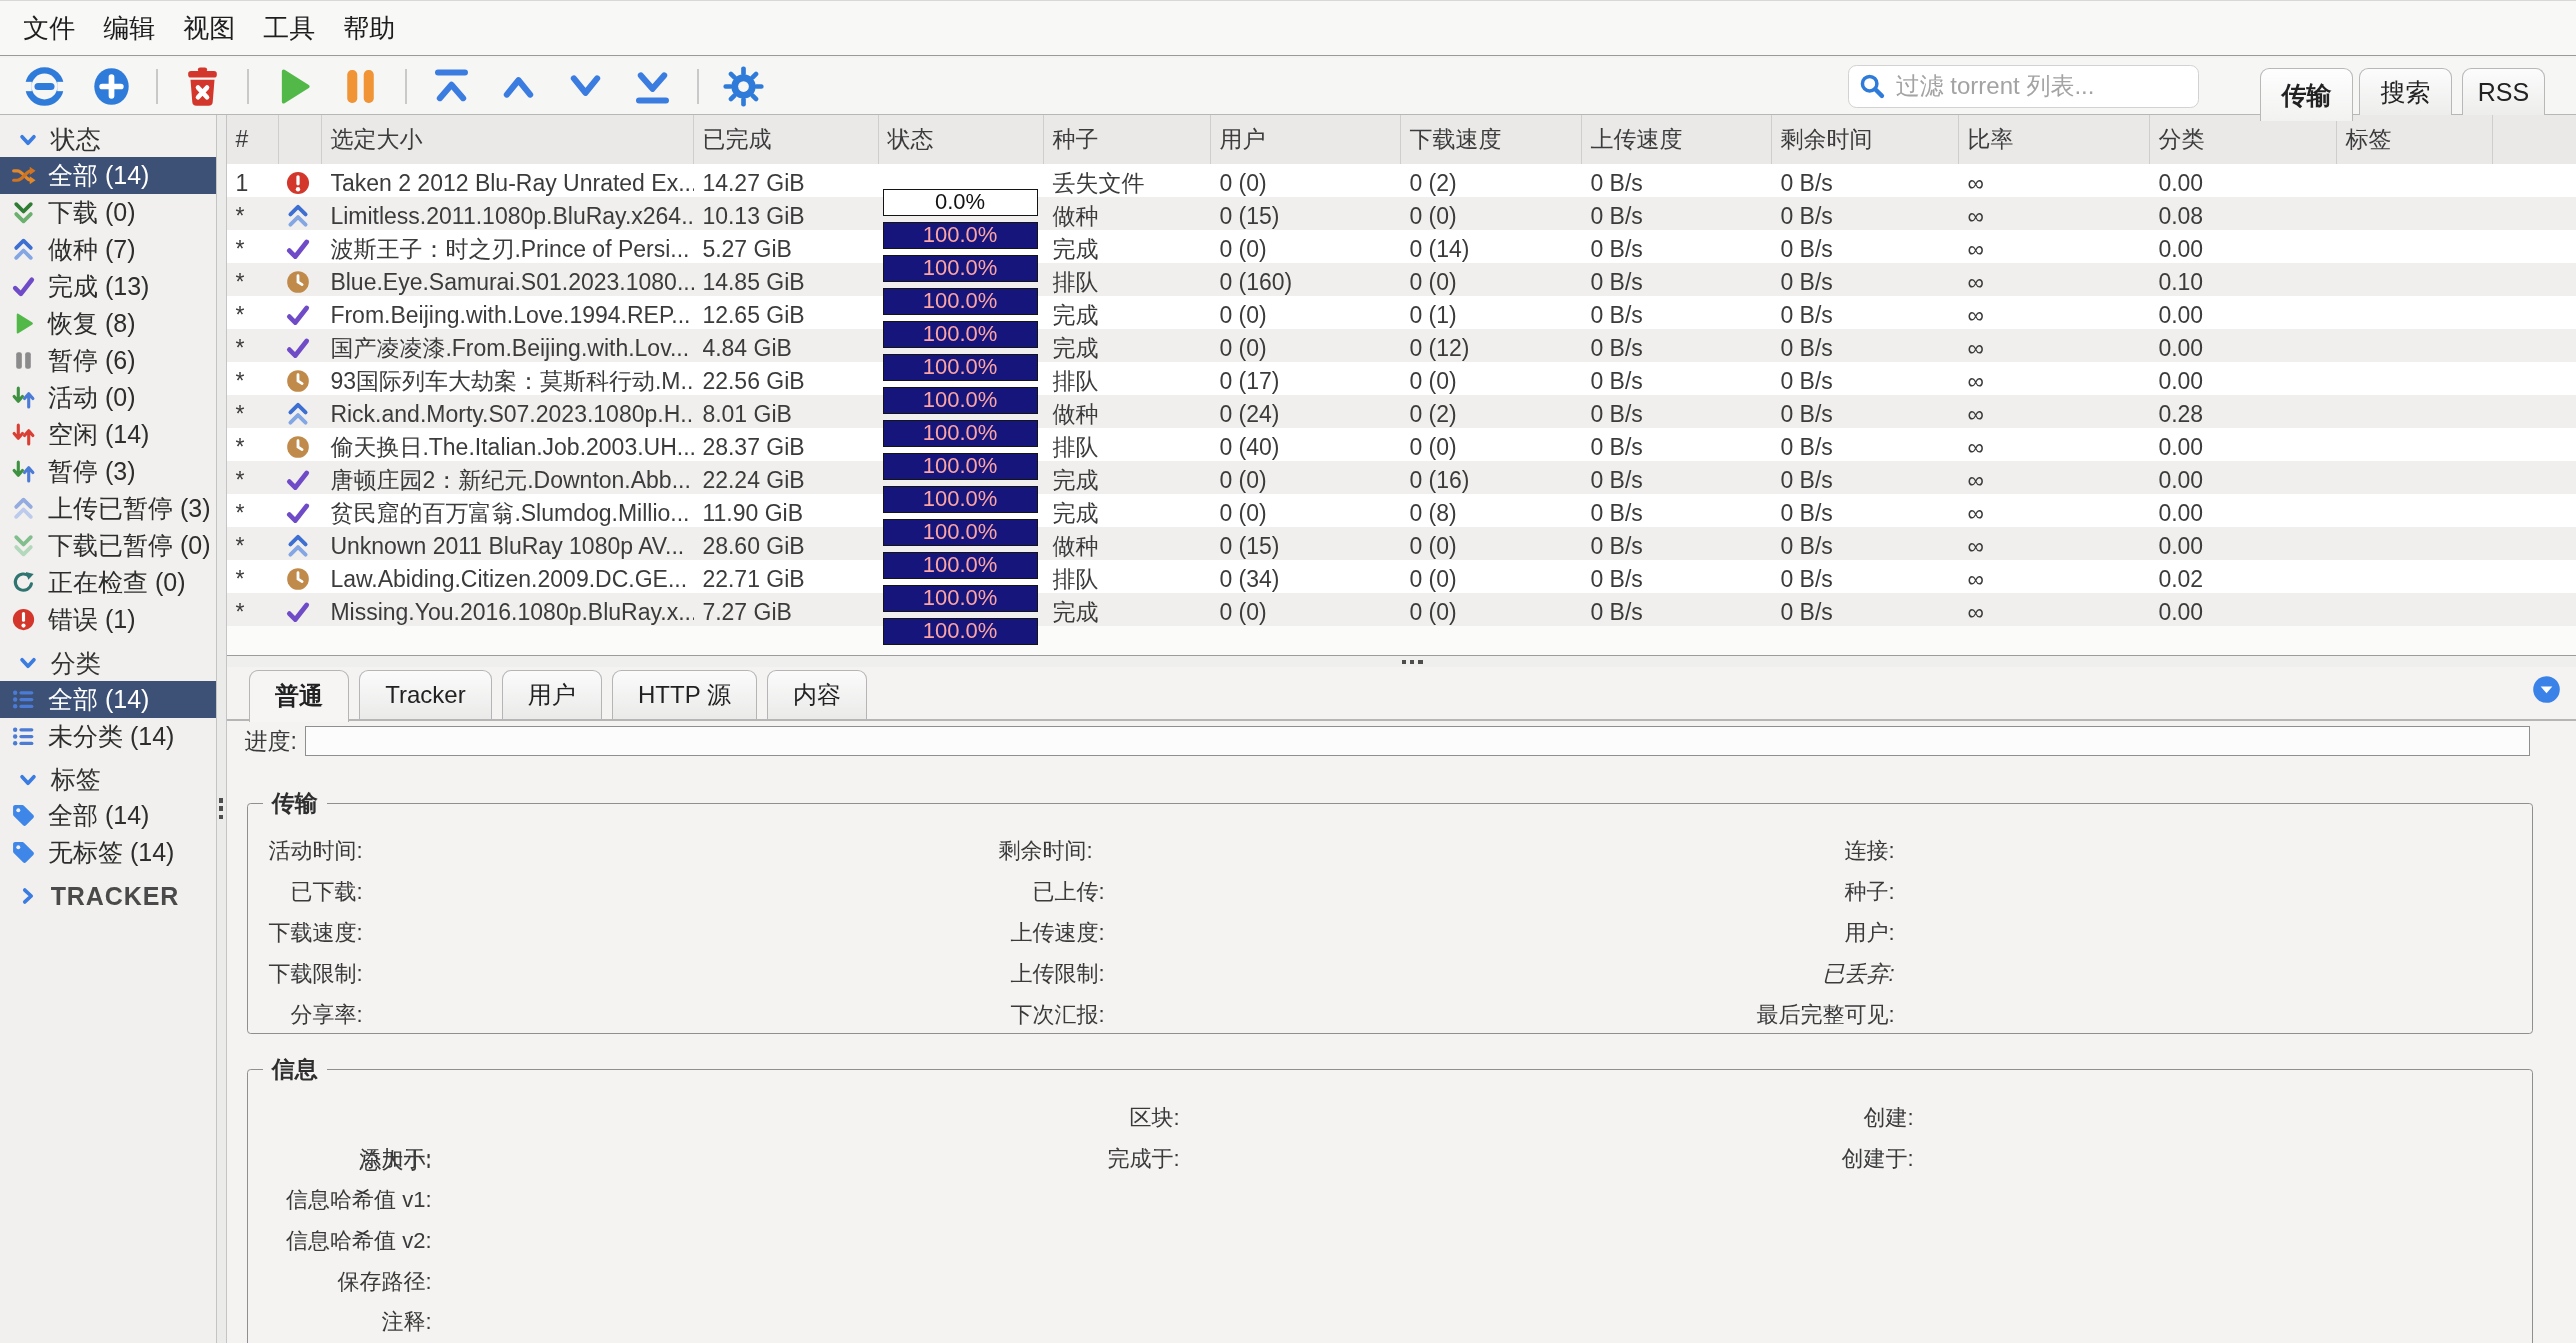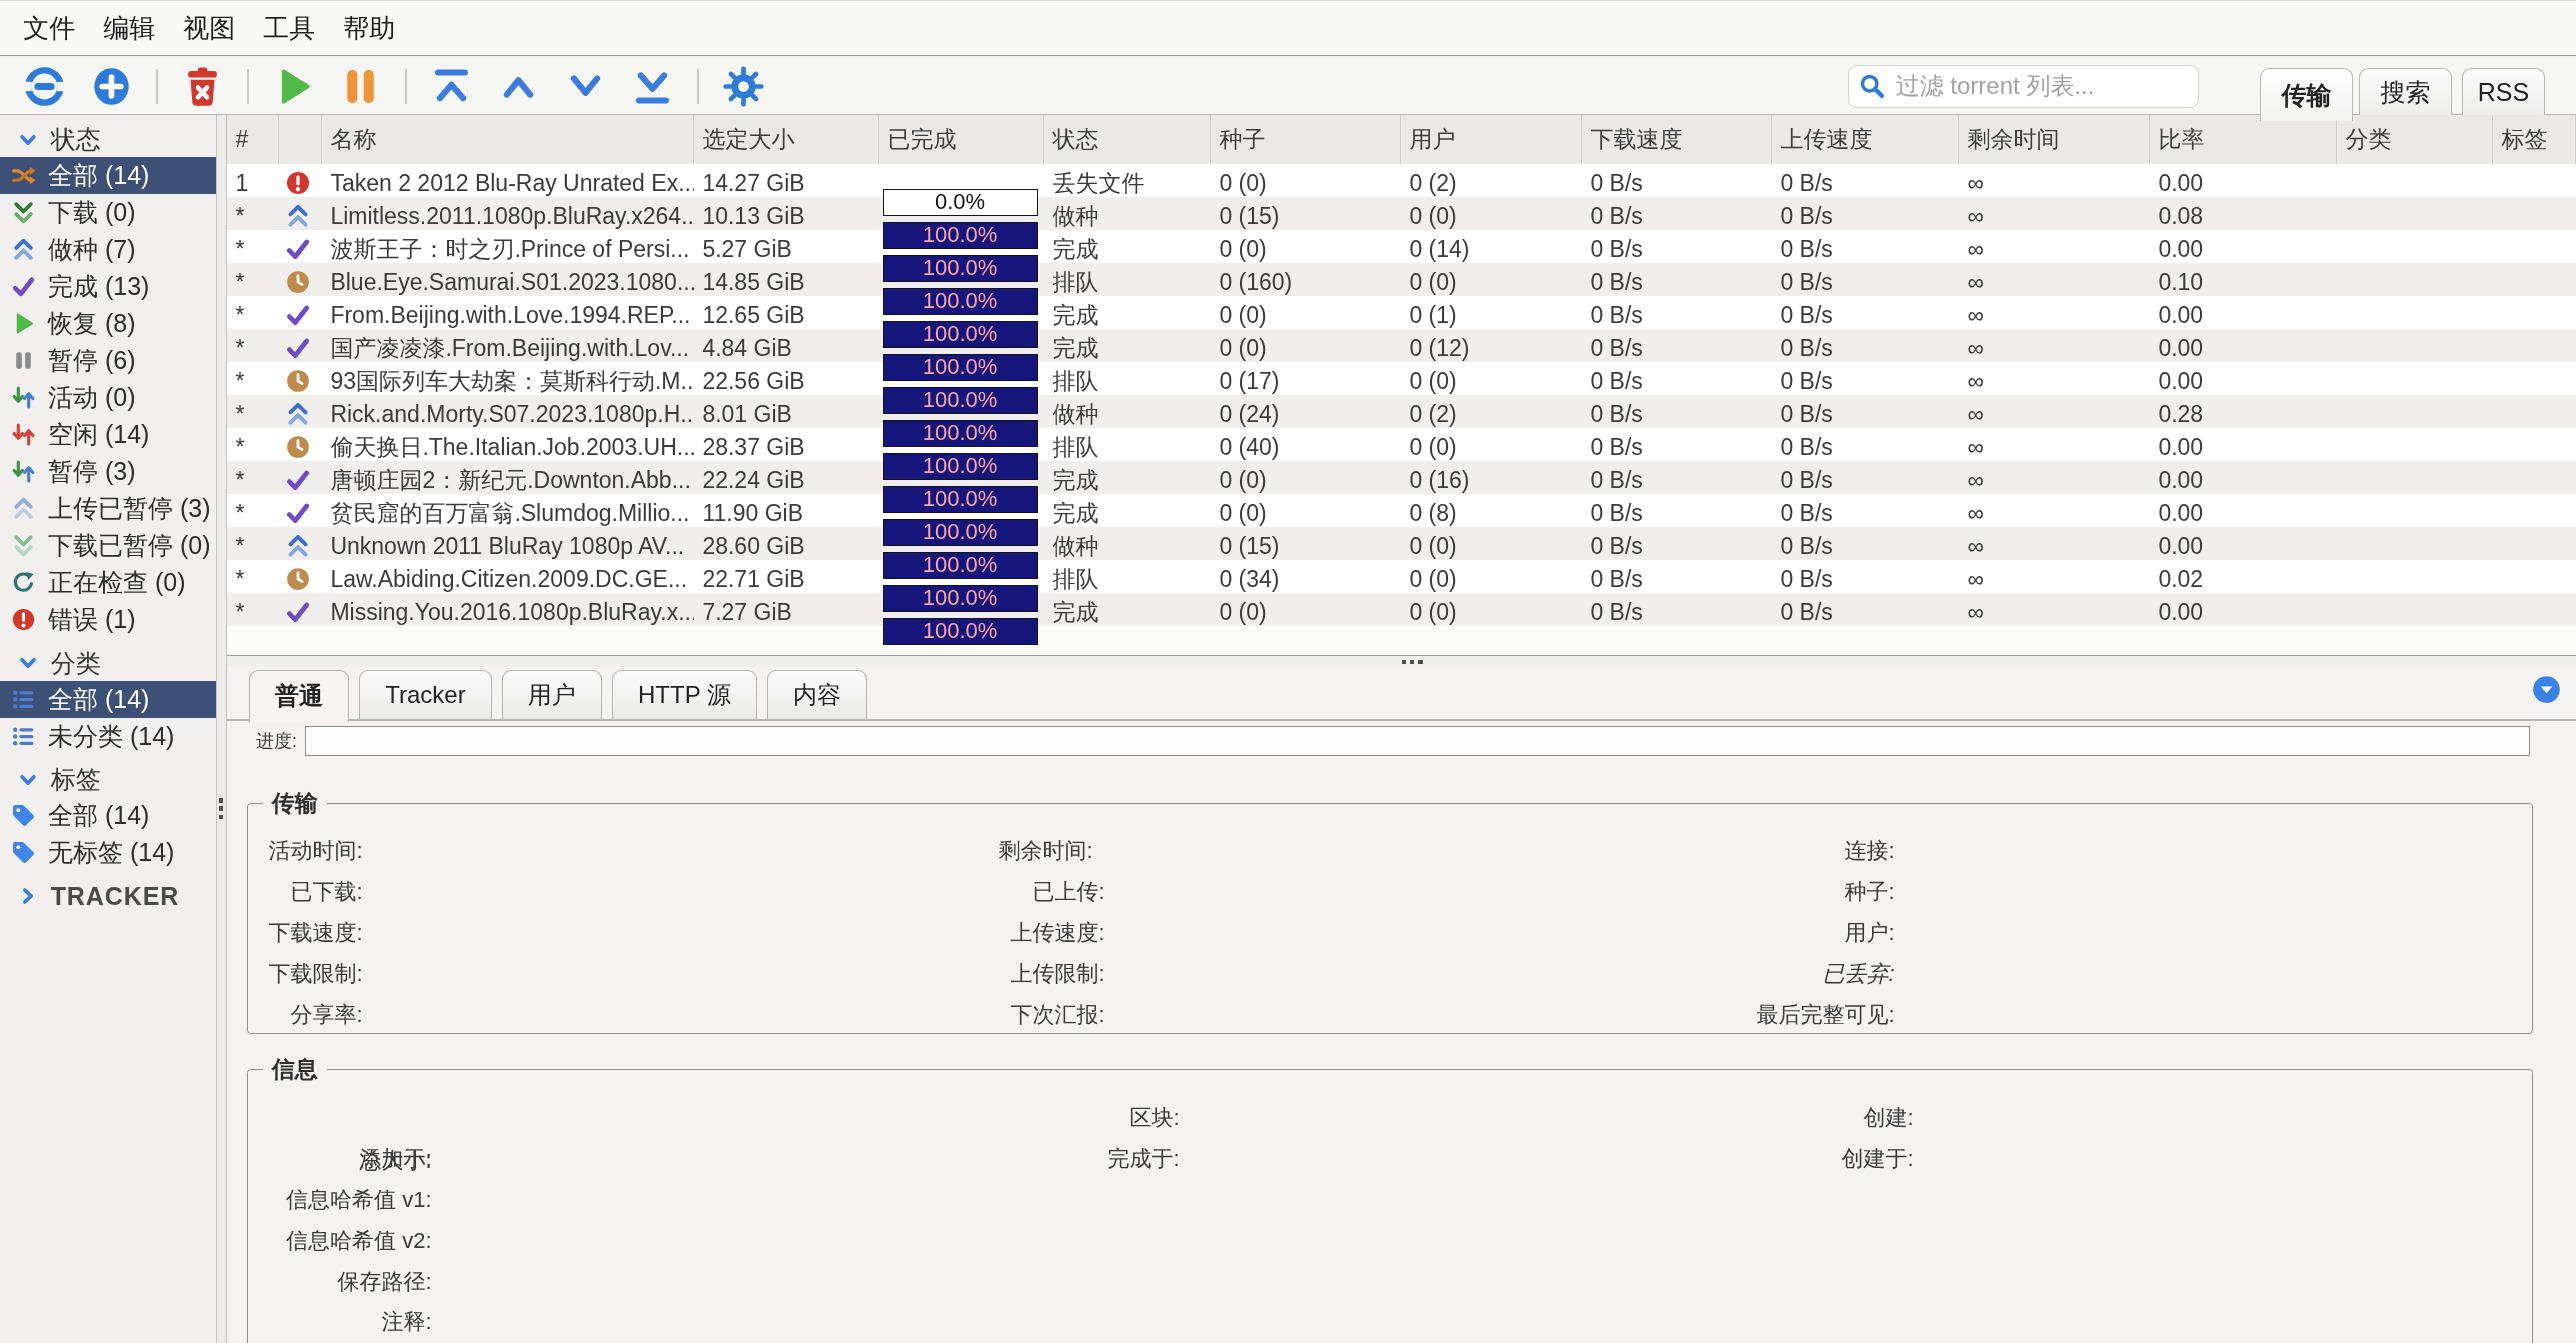--- a/index.html
+++ b/index.html
@@ -71,21 +71,21 @@
   
   #details{position:absolute;top:552px;left:0;right:0;bottom:0;background:#f4f3f2;overflow:hidden;}
   #details::before{content:"";position:absolute;top:52px;left:0;right:0;height:1.9px;background:#b5b5b5;}
   #dtabs{position:absolute;top:2.8px;left:22px;height:49px;display:flex;gap:10.2px;z-index:2;}
   .dtab{border:1.9px solid #b5b5b5;border-bottom:none;border-radius:9.3px 9.3px 0 0;
     background:linear-gradient(#fbfbfb,#eaeae9);padding:0 25px;display:flex;align-items:center;
     font-size:24px;color:#222;height:100%;box-sizing:border-box;}
   .dtab.active{height:52px;font-weight:700;z-index:3;background:#f6f5f4;}
   #collapse-btn{position:absolute;top:8.4px;right:15px;width:29px;height:29px;z-index:4;}
   #collapse-btn svg{width:100%;height:100%;}
-  #progress-label{position:absolute;top:59px;left:0;width:70px;height:30px;line-height:30px;text-align:right;font-size:18px;}
+  #progress-label{position:absolute;top:59px;left:0;width:70px;height:30px;line-height:30px;text-align:right;font-size:23px;}
   #progress-bar{position:absolute;top:59px;left:78px;right:46px;height:30px;border:1.9px solid #8f8f8f;background:#fcfcfc;box-sizing:border-box;}
   .groupbox{position:absolute;left:19.5px;width:2286px;border:1.9px solid #8f8f8f;border-radius:3.7px;box-sizing:border-box;}
   #gb-transfer{top:136px;height:231px;}
   #gb-info{top:402px;height:345px;}
   .gb-title{position:absolute;top:-16px;left:15px;background:#f4f3f2;padding:0 9.3px;font-size:23px;font-weight:700;color:#2e2e2e;}
   .gb-label{position:absolute;height:28px;line-height:28px;text-align:right;font-size:22px;color:#3a3a3a;white-space:nowrap;}
 </style>
 </head>
 <body>
 
@@ -413,21 +413,20 @@
       <b></b>
       <b></b>
       <b></b>
     </span>
   </div>
 
 <div id="main">
   <div id="thead" class="grid-cols">
       <div class="th">#</div>
       <div class="th"></div>
-      <div class="th">名称</div>
       <div class="th">选定大小</div>
       <div class="th">已完成</div>
       <div class="th">状态</div>
       <div class="th">种子</div>
       <div class="th">用户</div>
       <div class="th">下载速度</div>
       <div class="th">上传速度</div>
       <div class="th">剩余时间</div>
       <div class="th">比率</div>
       <div class="th">分类</div>

